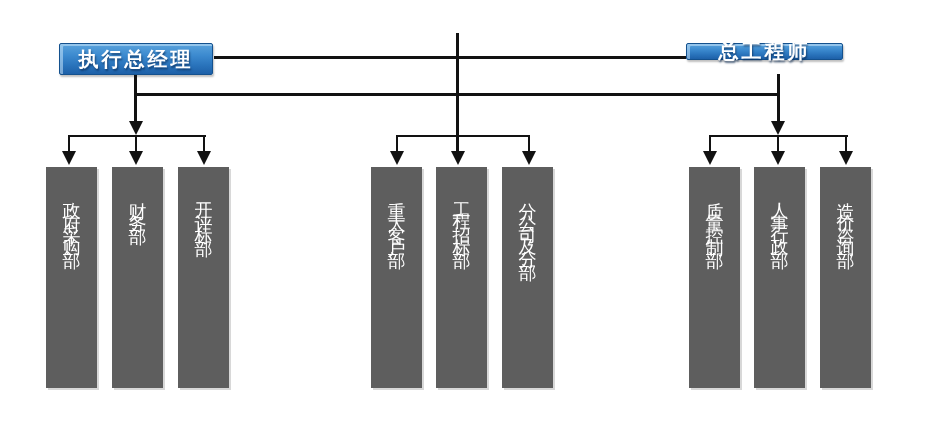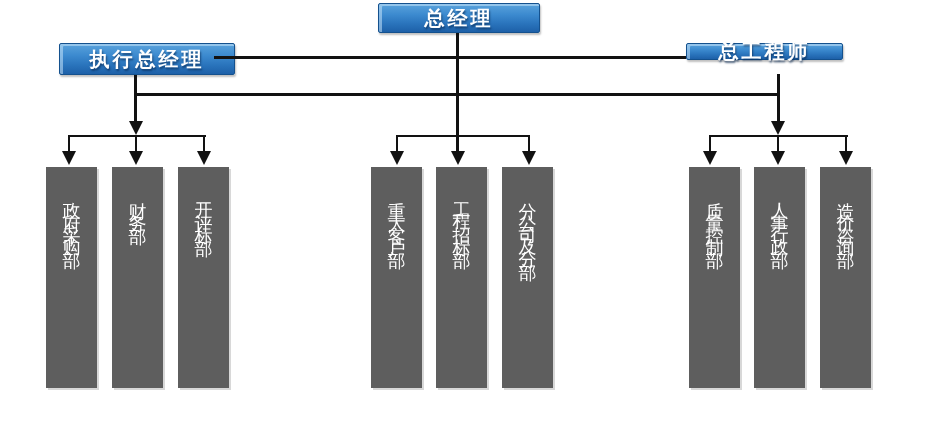--- a/index.html
+++ b/index.html
@@ -10,21 +10,21 @@
   .blue-box{
     position:absolute;display:flex;align-items:center;justify-content:center;
     color:#ffffff;font-weight:bold;font-size:20px;letter-spacing:3px;
     background:linear-gradient(180deg,#5aa3dc 0%,#3c8acf 38%,#2a74bc 70%,#1d60a8 100%);
     border:1px solid #14518e;border-radius:2px;
     box-shadow:inset 3px 2px 0 rgba(198,227,250,.55), 1px 2px 2px rgba(0,0,0,.25);
     text-shadow:1px 2px 2px rgba(8,40,82,.65);
     box-sizing:border-box;
   }
   #box-root {left:378px;top:3px;width:162px;height:30px;}
-  #box-exec {left:59px;top:43px;width:176px;height:32px;}
+  #box-exec {left:59px;top:43px;width:154px;height:32px;}
   #box-chief{left:686px;top:43px;width:157px;height:17px;}
 
   
   .line{position:absolute;background:#121212;}
   .ah{position:absolute;width:0;height:0;border-left:7px solid transparent;border-right:7px solid transparent;border-top:14px solid #121212;}
 
   
   .dept{
     position:absolute;top:167px;width:51px;height:221px;background:#5e5e5e;
     box-shadow:2px 2px 0 #d8d8d8;display:flex;justify-content:center;box-sizing:border-box;
@@ -32,23 +32,20 @@
   .dept-label{
     writing-mode:vertical-rl;text-orientation:upright;
     color:#ffffff;font-size:18px;letter-spacing:12px;padding-top:21px;
   }
 </style>
 </head>
 <body>
 
 <div class="stage">
 
-  <div class="blue-box" id="box-root">
-    <span>总经理</span>
-  </div>
 
   <div class="blue-box" id="box-exec">
     <span>执行总经理</span>
   </div>
   <div class="blue-box" id="box-chief">
     <span>总工程师</span>
   </div>
 
   <div class="line" style="left:214px;top:56px;width:472px;height:3px;"></div>
   <div class="line" style="left:134px;top:93px;width:646px;height:3px;"></div>

